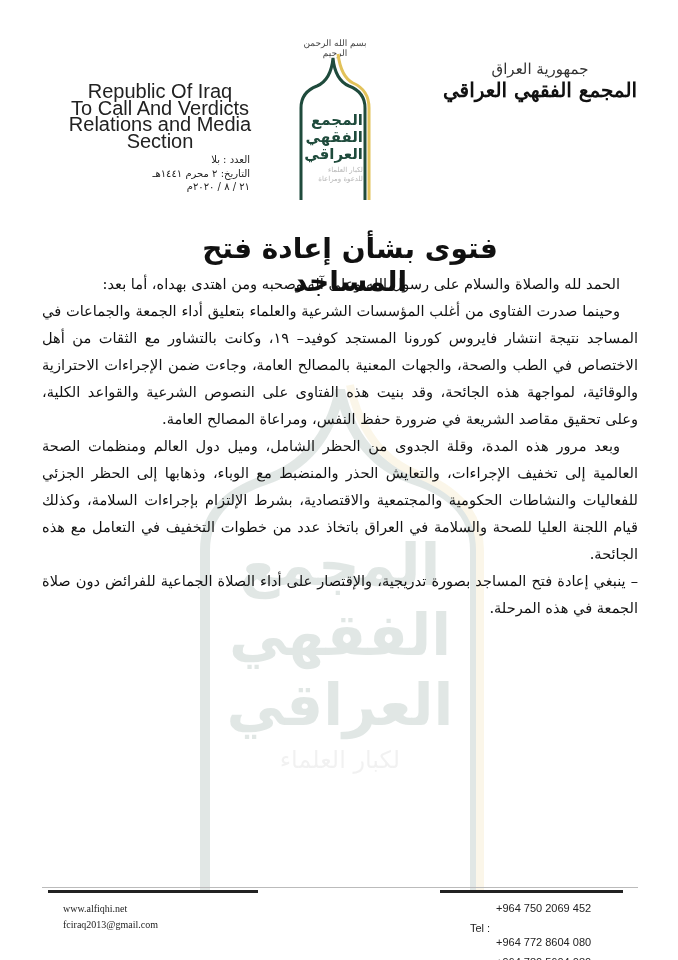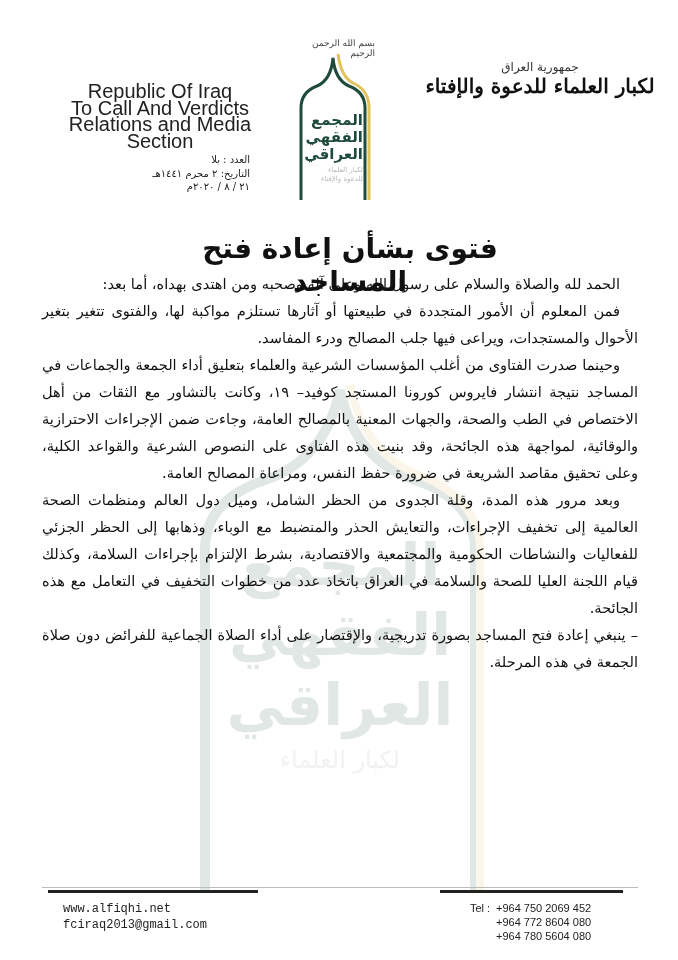--- a/index.html
+++ b/index.html
@@ -1,41 +1,41 @@
 <!DOCTYPE html>
 <html><head>
 <meta charset="utf-8">
 <style>
   html, body { margin:0; padding:0; }
   body { width:678px; height:960px; background:#ffffff; position:relative; overflow:hidden; font-family:"DejaVu Serif", serif; color:#111; }
   .abs { position:absolute; }
   .en-header { left:40px; top:83px; width:240px; text-align:center; font-family:"Liberation Sans", sans-serif; font-size:20px; line-height:16.5px; color:#222; }
   .ref-block { left:90px; top:153px; width:160px; direction:rtl; text-align:right; font-family:"DejaVu Sans", sans-serif; font-size:10px; line-height:13.5px; color:#222; }
   .logo { left:295px; top:38px; width:80px; height:160px; }
-  .logo .basmala { position:absolute; top:0; left:0; width:80px; font-size:9px; color:#444; direction:rtl; }
+  .logo .basmala { position:absolute; top:0; left:0; width:80px; text-align:center; font-size:9px; color:#444; direction:rtl; }
   .logo svg { position:absolute; left:0; top:12px; }
   .logo .name { position:absolute; left:6px; top:74px; width:62px; text-align:right; direction:rtl; font-family:"DejaVu Sans", sans-serif; font-weight:bold; font-size:15px; line-height:17px; color:#1f4b3c; }
   .logo .sub { position:absolute; left:6px; top:128px; width:62px; text-align:right; direction:rtl; font-family:"DejaVu Sans", sans-serif; font-size:7px; line-height:9px; color:#b7b7b7; }
   .ar-header { left:420px; top:60px; width:240px; text-align:center; direction:rtl; }
-  .ar-header .small { font-size:12px; color:#333; }
+  .ar-header .small { font-size:15px; color:#333; }
   .ar-header .big { font-family:"DejaVu Serif", serif; font-weight:bold; font-size:20px; line-height:25px; color:#111; letter-spacing:-0.5px; }
   .ar-header .hq { font-family:"DejaVu Sans", sans-serif; font-weight:bold; font-size:11px; margin-top:6px; color:#222; }
   .title { left:150px; top:232px; width:400px; text-align:center; direction:rtl; font-family:"DejaVu Sans", sans-serif; font-weight:bold; font-size:28px; color:#111; }
   .body-text { left:42px; top:270px; width:596px; direction:rtl; text-align:justify; font-family:"DejaVu Serif", serif; font-size:14.6px; line-height:27px; color:#111; }
   .body-text p { margin:0; text-align-last:right; }
   .body-text p.indent { text-indent:18px; }
   .watermark { left:175px; top:380px; width:330px; height:520px; opacity:0.13; pointer-events:none; }
   .wm-text { position:absolute; left:40px; top:150px; width:250px; text-align:center; direction:rtl; font-family:"DejaVu Sans", sans-serif; font-weight:bold; font-size:58px; line-height:70px; color:#1f4b3c; }
   .divider-thin { left:42px; top:887px; width:596px; height:1px; background:#bbb; }
   .divider-left { left:48px; top:890px; width:210px; height:3px; background:#222; }
   .divider-right { left:440px; top:890px; width:183px; height:3px; background:#222; }
-  .footer-left { left:63px; top:901px; font-family:Liberation Mono, monospace; font-size:12px; line-height:16px; color:#222; }
+  .footer-left { left:63px; top:901px; font-family:Liberation Serif, serif; font-size:10px; line-height:16px; color:#222; }
   .footer-right { left:470px; top:901px; font-family:"Liberation Sans", sans-serif; font-size:11px; line-height:14px; color:#222; }
   .footer-right .row { display:flex; }
-  .footer-right .lbl { width:26px; }
+  .footer-right .lbl { width:26px;margin-top:20px; }
   .footer-right .num { padding-left:0; }
 </style>
 </head>
 <body>
 
 <div class="abs watermark">
   <svg width="330" height="520" viewBox="0 0 330 520">
     <path d="M30 510 L30 170 Q30 120 90 100 Q150 80 165 10 Q180 80 240 100 Q300 120 300 170 L300 510" fill="none" stroke="#1f4b3c" stroke-width="10"></path>
     <path d="M305 510 L305 170 Q305 120 245 95 Q190 75 175 5" fill="none" stroke="#e2c25a" stroke-width="8"></path>
   </svg>
@@ -65,34 +65,33 @@
     <path d="M6 150 L6 58 Q6 42 22 36 Q36 30 38 8 Q40 30 54 36 Q70 42 70 58 L70 150" fill="none" stroke="#1f4b3c" stroke-width="3"></path>
     <path d="M74 150 L74 58 Q74 40 58 33 Q46 27 43 4" fill="none" stroke="#e2c25a" stroke-width="3"></path>
   </svg>
   <div class="name">
     <div>المجمع</div>
     <div>الفقهي</div>
     <div>العراقي</div>
   </div>
   <div class="sub">
     <div>لكبار العلماء</div>
-    <div>للدعوة والإفتاء</div>
+    <div>للدعوة ومراعاة</div>
   </div>
 </div>
 
 <div class="abs ar-header">
   <div class="small">جمهورية العراق</div>
-  <div class="big">لكبار العلماء للدعوة والإفتاء</div>
+  <div class="big">المجمع الفقهي العراقي</div>
 </div>
 
 <div class="abs title">فتوى بشأن إعادة فتح المساجد</div>
 
 <div class="abs body-text">
   <p class="indent">الحمد لله والصلاة والسلام على رسول الله وعلى آله وصحبه ومن اهتدى بهداه، أما بعد:</p>
-  <p class="indent">فمن المعلوم أن الأمور المتجددة في طبيعتها أو آثارها تستلزم مواكبة لها، والفتوى تتغير بتغير الأحوال والمستجدات، ويراعى فيها جلب المصالح ودرء المفاسد.</p>
   <p class="indent">وحينما صدرت الفتاوى من أغلب المؤسسات الشرعية والعلماء بتعليق أداء الجمعة والجماعات في المساجد نتيجة انتشار فايروس كورونا المستجد كوفيد– ١٩، وكانت بالتشاور مع الثقات من أهل الاختصاص في الطب والصحة، والجهات المعنية بالمصالح العامة، وجاءت ضمن الإجراءات الاحترازية والوقائية، لمواجهة هذه الجائحة، وقد بنيت هذه الفتاوى على النصوص الشرعية والقواعد الكلية، وعلى تحقيق مقاصد الشريعة في ضرورة حفظ النفس، ومراعاة المصالح العامة.</p>
   <p class="indent">وبعد مرور هذه المدة، وقلة الجدوى من الحظر الشامل، وميل دول العالم ومنظمات الصحة العالمية إلى تخفيف الإجراءات، والتعايش الحذر والمنضبط مع الوباء، وذهابها إلى الحظر الجزئي للفعاليات والنشاطات الحكومية والمجتمعية والاقتصادية، بشرط الإلتزام بإجراءات السلامة، وكذلك قيام اللجنة العليا للصحة والسلامة في العراق باتخاذ عدد من خطوات التخفيف في التعامل مع هذه الجائحة.</p>
   <p>– ينبغي إعادة فتح المساجد بصورة تدريجية، والإقتصار على أداء الصلاة الجماعية للفرائض دون صلاة الجمعة في هذه المرحلة.</p>
 </div>
 
 <div class="abs divider-thin"></div>
 <div class="abs divider-left"></div>
 <div class="abs divider-right"></div>
 
 <div class="abs footer-left">

